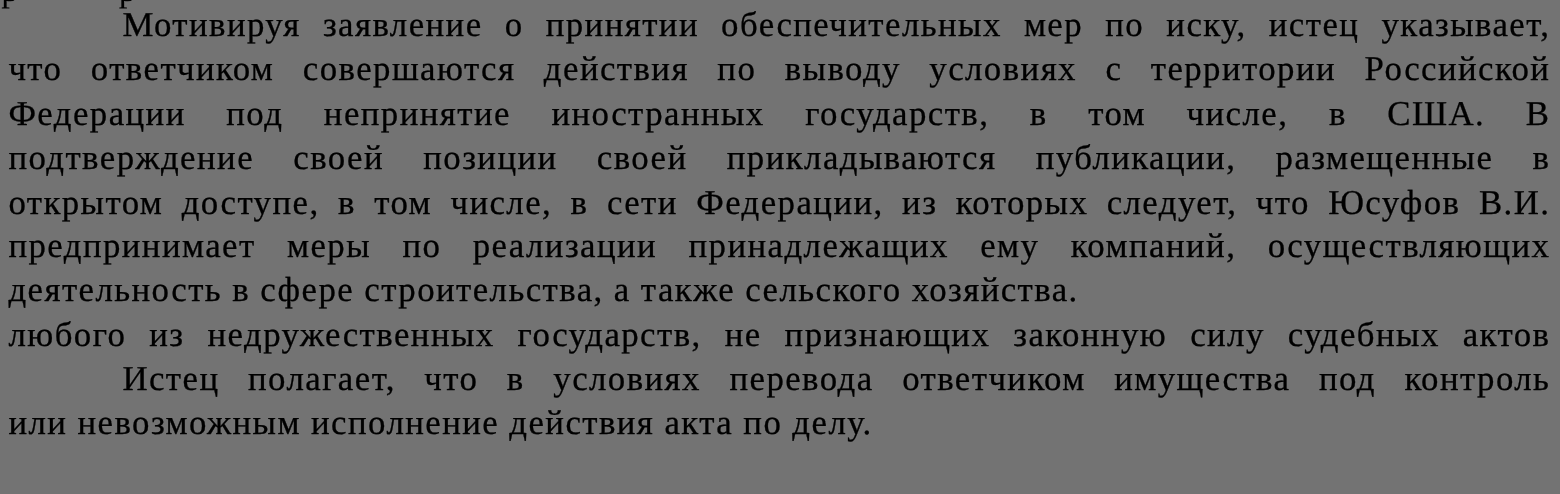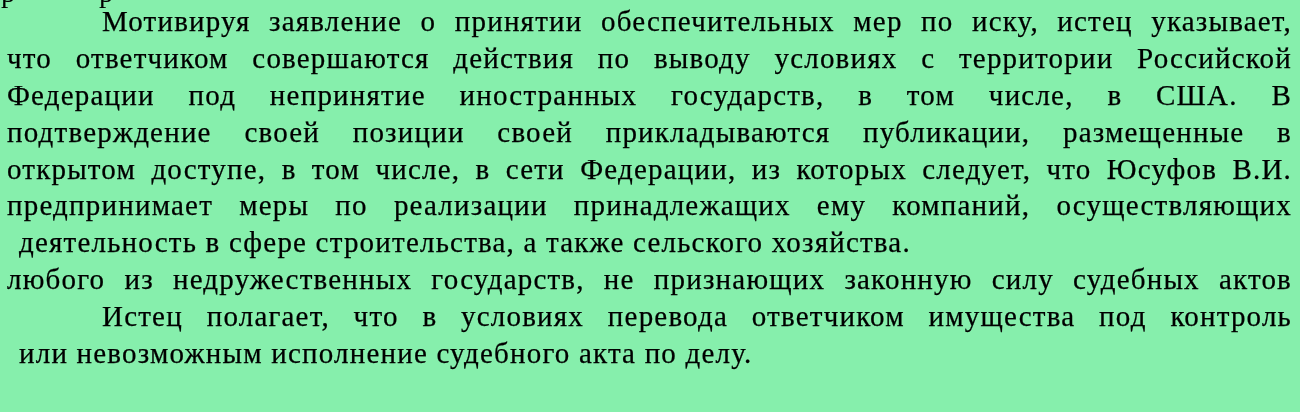--- a/index.html
+++ b/index.html
@@ -10,21 +10,21 @@
     width: 1300px;
     height: 412px;
     overflow: hidden;
     background: #ffffff;
   }
   .page {
     position: relative;
     width: 1300px;
     height: 412px;
     overflow: hidden;
-    background: #86efac;
+    background: #737373;
     font-family: "Liberation Serif", "DejaVu Serif", serif;
     color: #000000;
   }
   
   .cut-strip {
     position: absolute;
     top: 0;
     left: 0;
     width: 260px;
     height: 9px;
@@ -58,21 +58,20 @@
     color: #000000;
     -webkit-text-stroke: 0.25px #000000;
   }
   .line.justify {
     text-align: justify;
     text-align-last: justify;
   }
   .line.lastline {
     text-align: center;
     text-align-last: left;
-    margin-left: 12px;
   }
   .line.indent {
     text-indent: 95px;
   }
 </style>
 </head>
 <body>
 
 <div class="page">
 
@@ -89,17 +88,17 @@
       <div class="line justify">Федерации под непринятие иностранных государств, в том числе, в США. В</div>
       <div class="line justify">подтверждение своей позиции своей прикладываются публикации, размещенные в</div>
       <div class="line justify">открытом доступе, в том числе, в сети Федерации, из которых следует, что Юсуфов В.И.</div>
       <div class="line justify">предпринимает меры по реализации принадлежащих ему компаний, осуществляющих</div>
       <div class="line lastline">деятельность в сфере строительства, а также сельского хозяйства.</div>
     </div>
 
     <div>
       <div class="line justify">любого из недружественных государств, не признающих законную силу судебных актов</div>
       <div class="line justify indent">Истец полагает, что в условиях перевода ответчиком имущества под контроль</div>
-      <div class="line lastline">или невозможным исполнение судебного акта по делу.</div>
+      <div class="line lastline">или невозможным исполнение действия акта по делу.</div>
     </div>
 
   </div>
 </div>
 
 </body></html>

